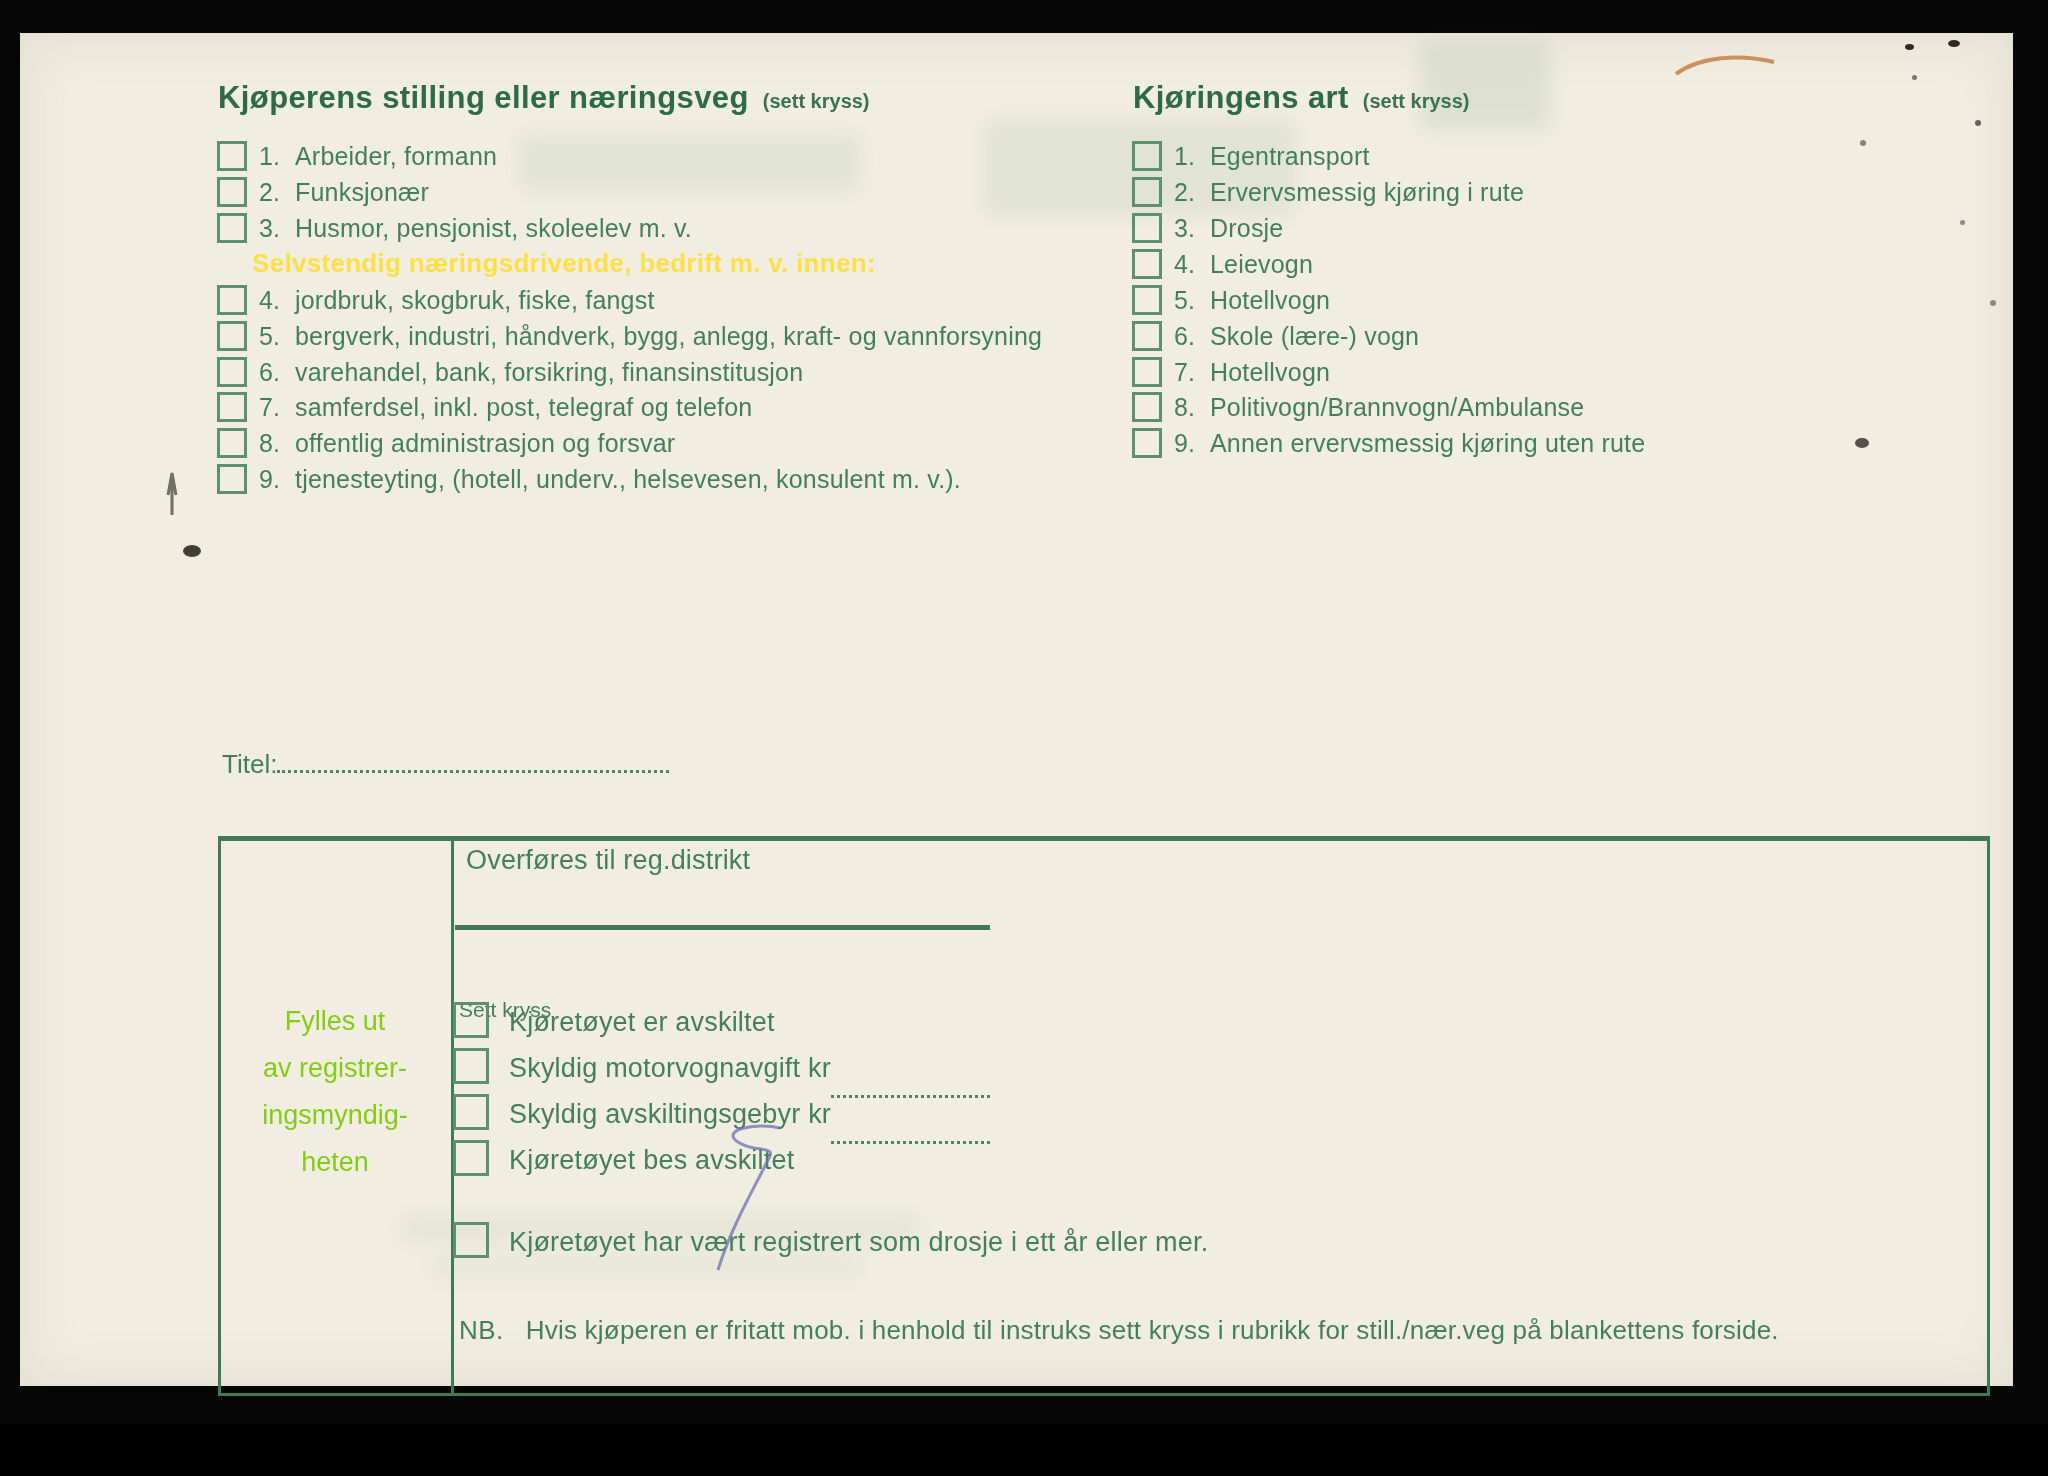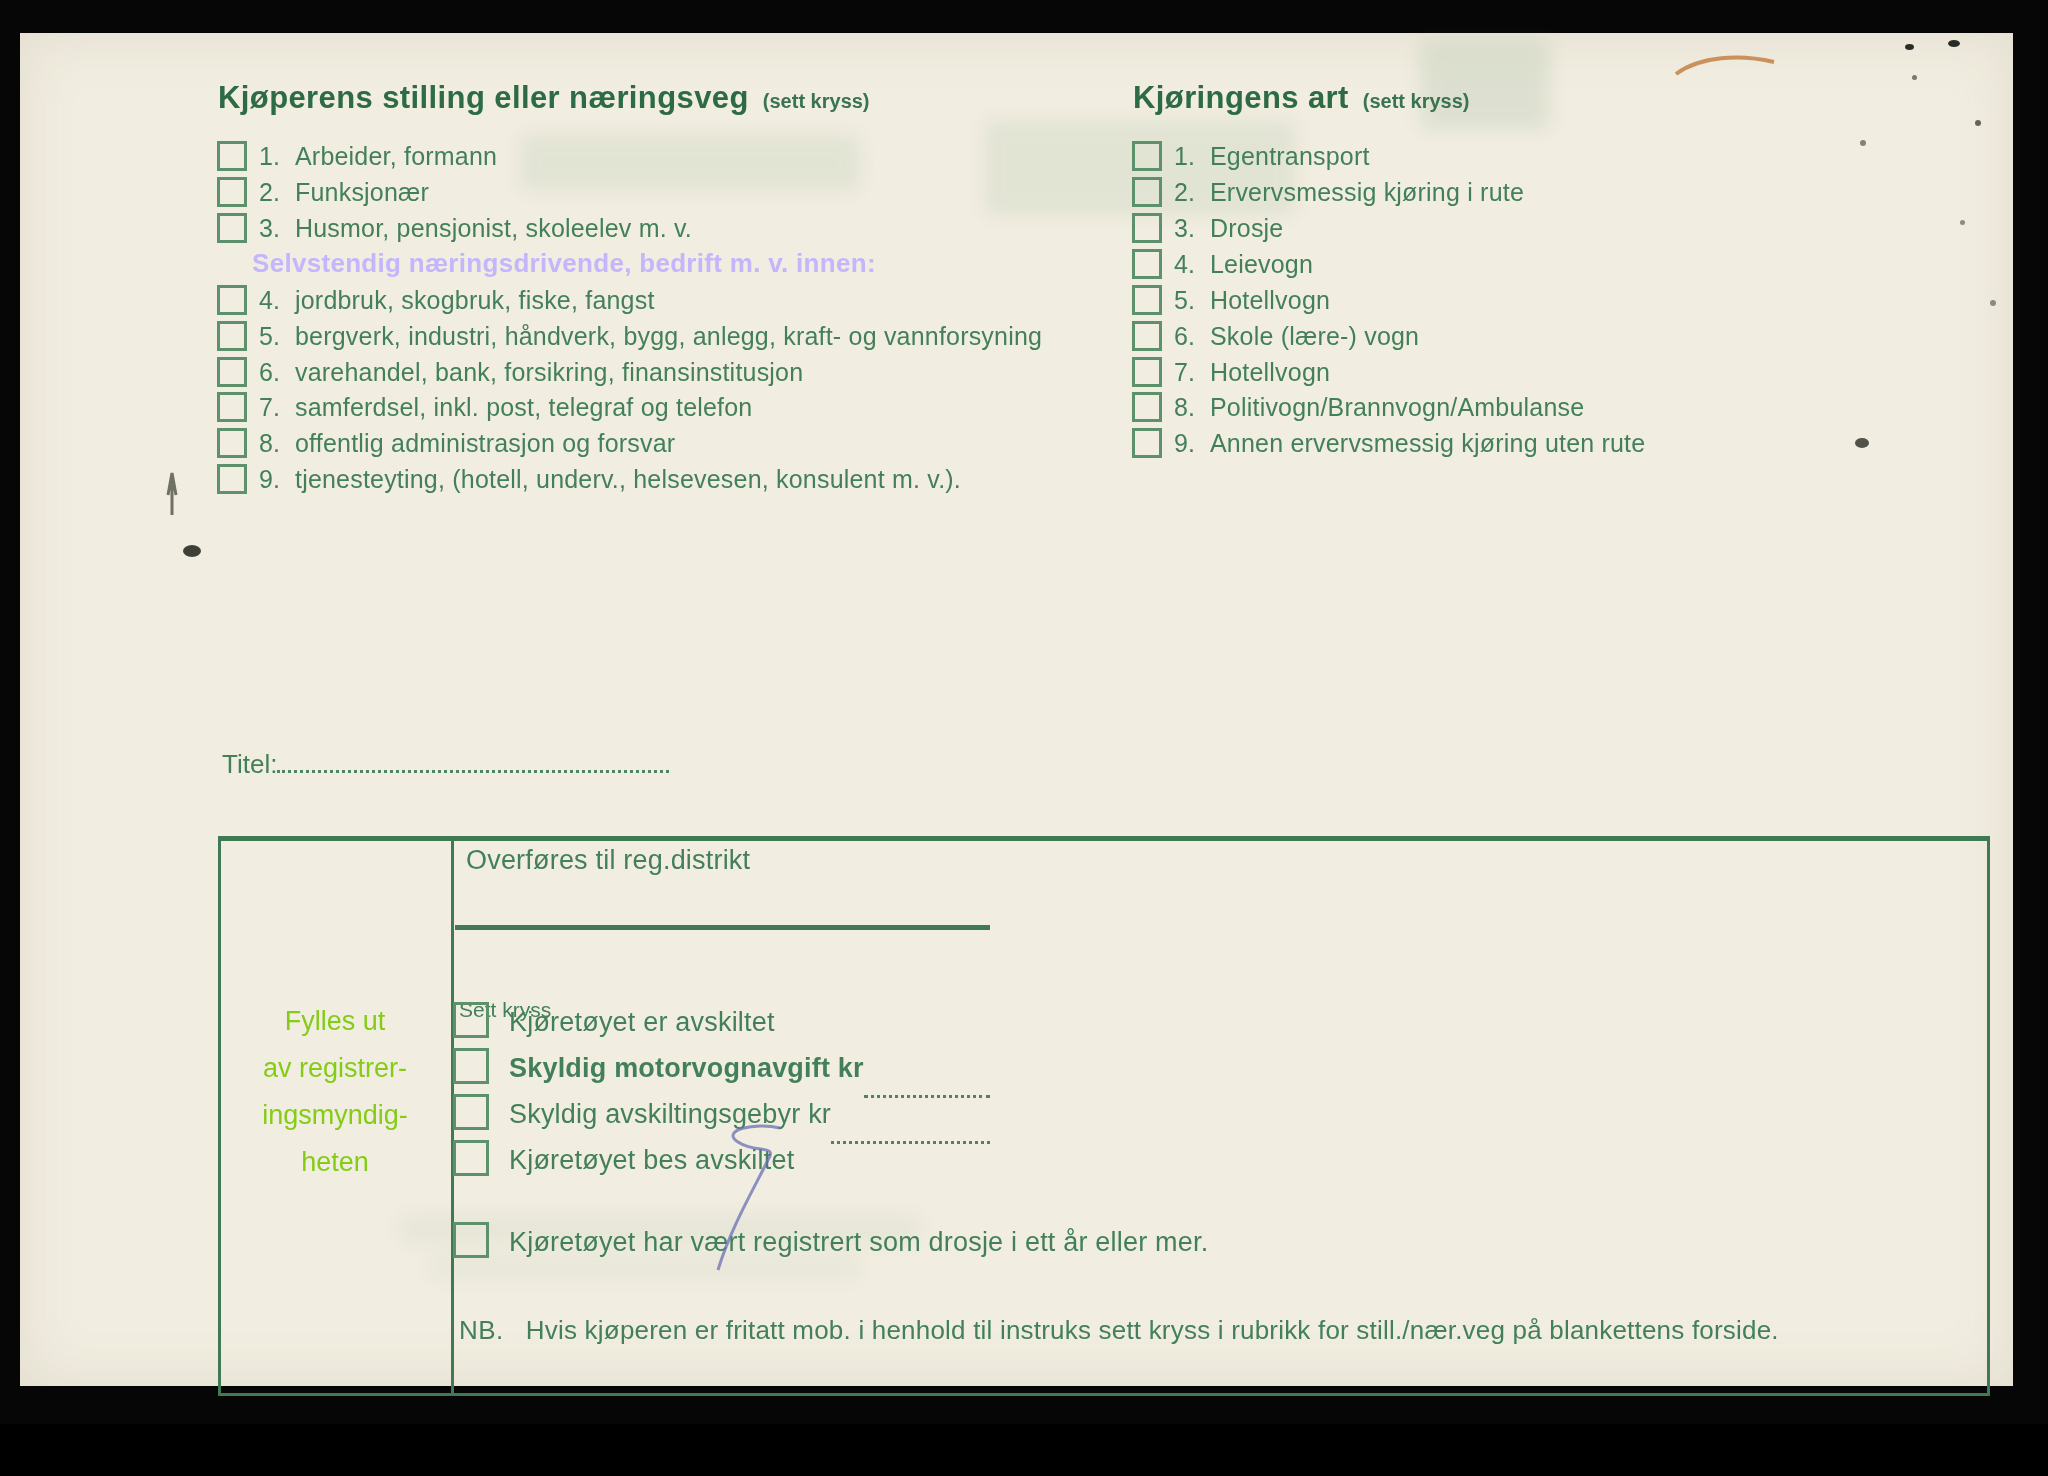--- a/index.html
+++ b/index.html
@@ -11,21 +11,21 @@
   
   .col-header{position:absolute;display:flex;align-items:baseline;gap:14px;white-space:nowrap;}
   .col-header .big{font-size:31px;font-weight:700;color:#2d6b45;letter-spacing:0.4px;}
   .col-header .small{font-size:20px;font-weight:700;color:#3a7350;}
   
   .row{position:absolute;display:flex;align-items:center;height:32px;white-space:nowrap;}
   .cb{display:inline-block;width:30px;height:30px;border:3px solid #5d916c;box-sizing:border-box;
       background:transparent;flex:none;}
   .row .num{display:inline-block;margin-left:12px;width:36px;font-size:25px;color:#43805a;}
   .row .lbl{font-size:25px;color:#43805a;letter-spacing:0.2px;}
-  .subheader{position:absolute;font-size:26px;font-weight:700;color:#c4b5fd;white-space:nowrap;letter-spacing:0.3px;}
+  .subheader{position:absolute;font-size:26px;font-weight:700;color:#fde047;white-space:nowrap;letter-spacing:0.3px;}
   
   .titel-line{position:absolute;display:flex;align-items:baseline;}
   .titel-line .t{font-size:26px;color:#43805a;}
   .dots{display:inline-block;border-bottom:3px dotted #4d8560;}
   
   .bigbox{position:absolute;border:3px solid #3f7a55;border-top-width:5px;box-sizing:border-box;background:transparent;}
   .divider-v{position:absolute;width:3px;background:#3f7a55;}
   .rule-h{position:absolute;height:5px;background:#3f7a55;}
   .boxtext{position:absolute;font-size:27px;color:#43805a;white-space:nowrap;letter-spacing:0.2px;}
   .boxsmall{position:absolute;font-size:21px;color:#43805a;white-space:nowrap;}
@@ -174,21 +174,21 @@
   </div>
 
   <div class="boxtext" style="left:466px;top:845px;">Overføres til reg.distrikt</div>
   <div class="rule-h" style="left:455px;top:925px;width:535px;"></div>
   <div class="boxsmall" style="left:459px;top:962px;margin-top:36px;">Sett kryss</div>
 
   <div class="boxrow" style="left:453px;top:1002px;width:537px;">
     <span class="cb2"></span>
     <span class="lbl">Kjøretøyet er avskiltet</span>
   </div>
-  <div class="boxrow" style="left:453px;top:1048px;width:537px;font-weight:bold;">
+  <div class="boxrow" style="left:453px;top:1048px;width:537px;">
     <span class="cb2"></span>
     <span class="lbl">Skyldig motorvognavgift kr</span>
     <span class="krdots"></span>
   </div>
   <div class="boxrow" style="left:453px;top:1094px;width:537px;">
     <span class="cb2"></span>
     <span class="lbl">Skyldig avskiltingsgebyr kr</span>
     <span class="krdots"></span>
   </div>
   <div class="boxrow" style="left:453px;top:1222px;">

